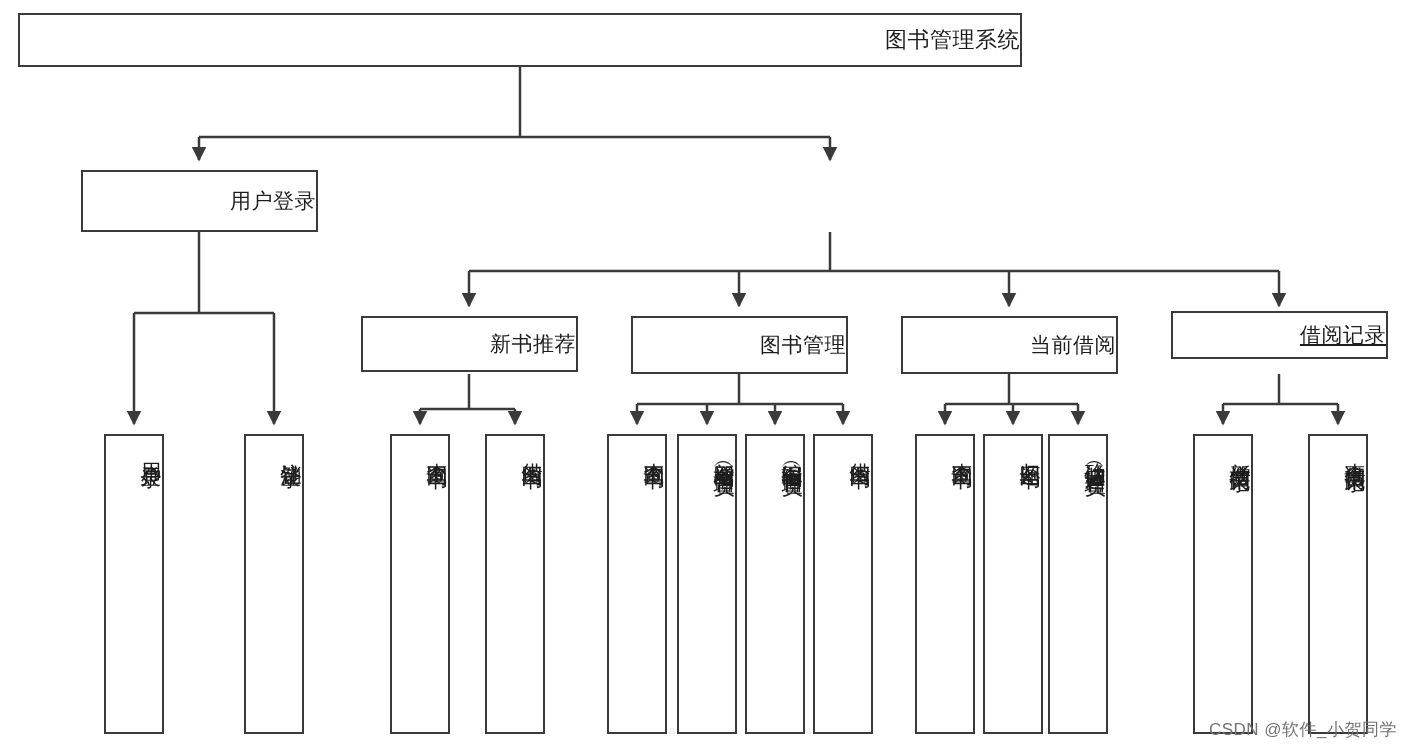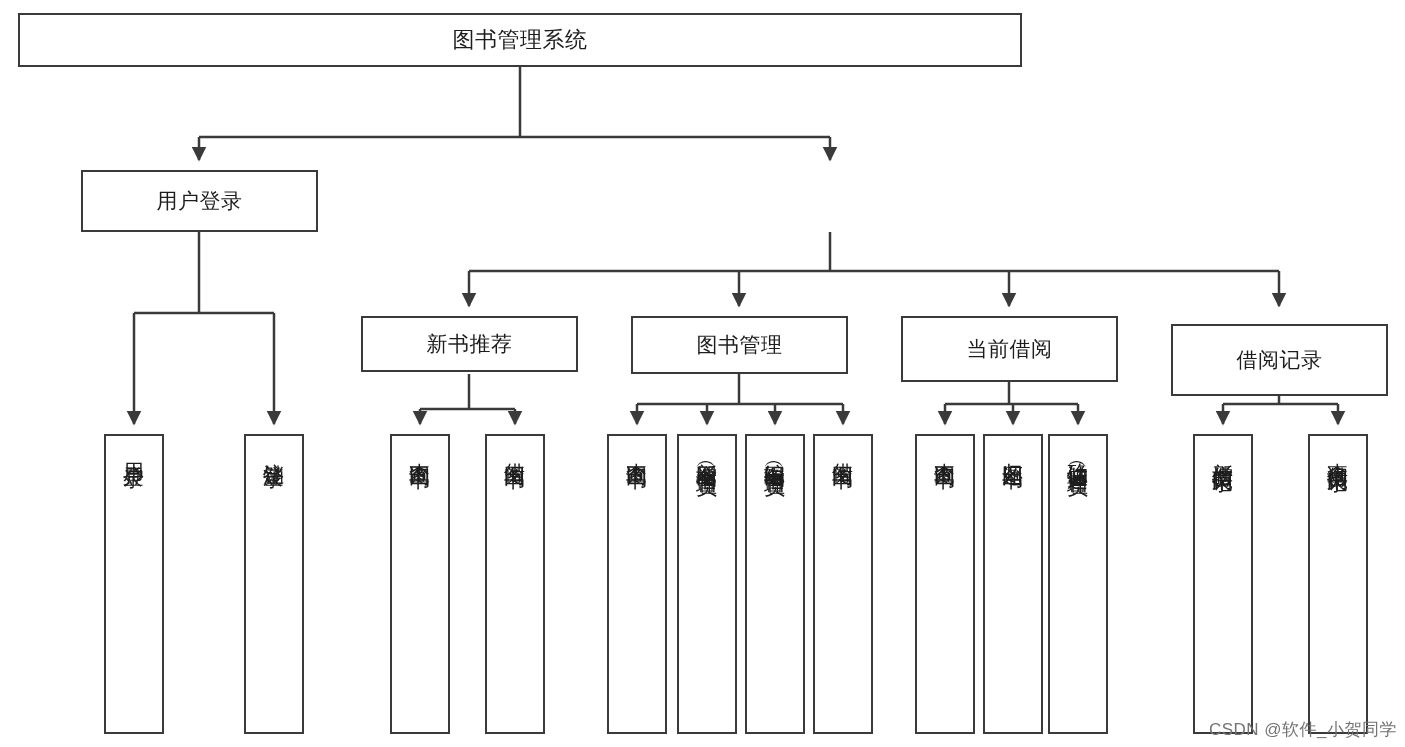--- a/index.html
+++ b/index.html
@@ -25,21 +25,21 @@
     height: 747px;
     pointer-events: none;
   }
   .node {
     position: absolute;
     box-sizing: border-box;
     border: 2px solid #3a3a3a;
     background: #ffffff;
     display: flex;
     align-items: center;
-    justify-content: center;
+    justify-content: flex-end;
     color: #1d1d1d;
   }
   .node .label {
     display: block;
     text-align: center;
     line-height: 1.12;
   }
   .node.horiz .label {
     font-size: 21px;
     letter-spacing: 0.5px;
@@ -132,24 +132,24 @@
   <div class="node horiz" style="left:81px; top:170px; width:237px; height:62px;">
     <span class="label">用户登录</span>
   </div>
 
   <div class="node horiz" style="left:361px; top:316px; width:217px; height:56px;">
     <span class="label">新书推荐</span>
   </div>
   <div class="node horiz" style="left:631px; top:316px; width:217px; height:58px;">
     <span class="label">图书管理</span>
   </div>
-  <div class="node horiz" style="left:901px; top:316px; width:217px; height:66px;">
+  <div class="node horiz" style="left:901px; top:316px; width:217px; height:58px;">
     <span class="label">当前借阅</span>
   </div>
-  <div class="node horiz" style="left:1171px; top:324px; width:217px; height:72px;">
+  <div class="node horiz" style="left:1171px; top:311px; width:217px; height:48px;text-decoration:underline;">
     <span class="label">借阅记录</span>
   </div>
 
   <div class="node vert" style="left:104px; top:434px; width:60px; height:300px;">
     <span class="label">用户登录</span>
   </div>
   <div class="node vert" style="left:244px; top:434px; width:60px; height:300px;">
     <span class="label">注销登录</span>
   </div>
   <div class="node vert" style="left:390px; top:434px; width:60px; height:300px;">

